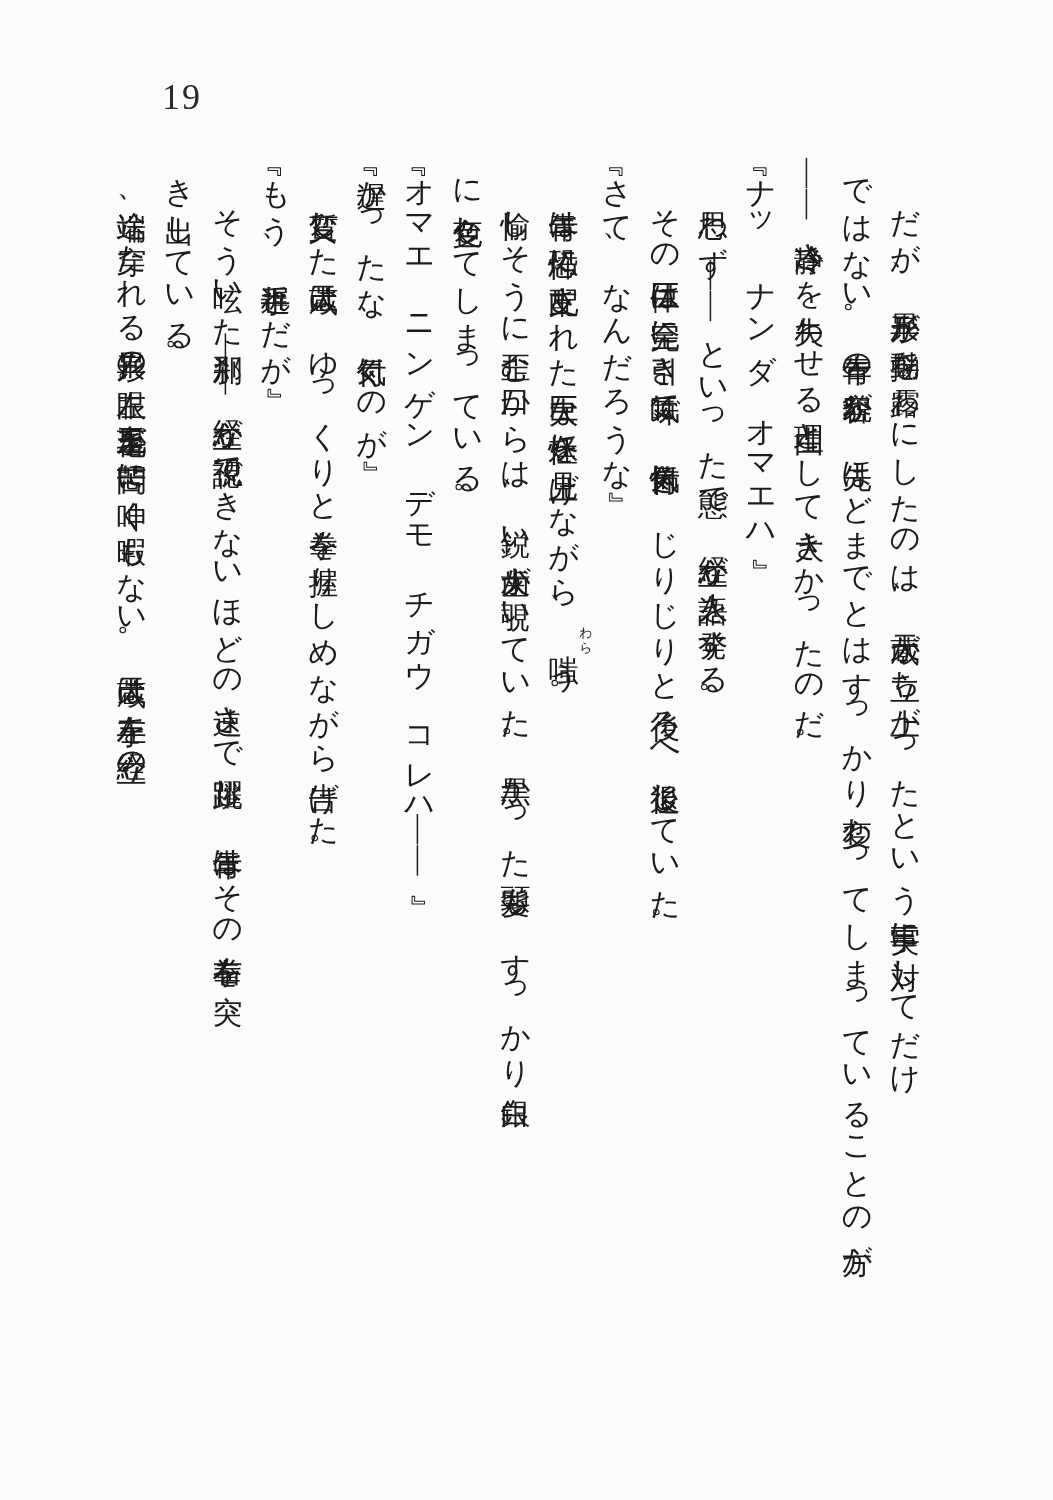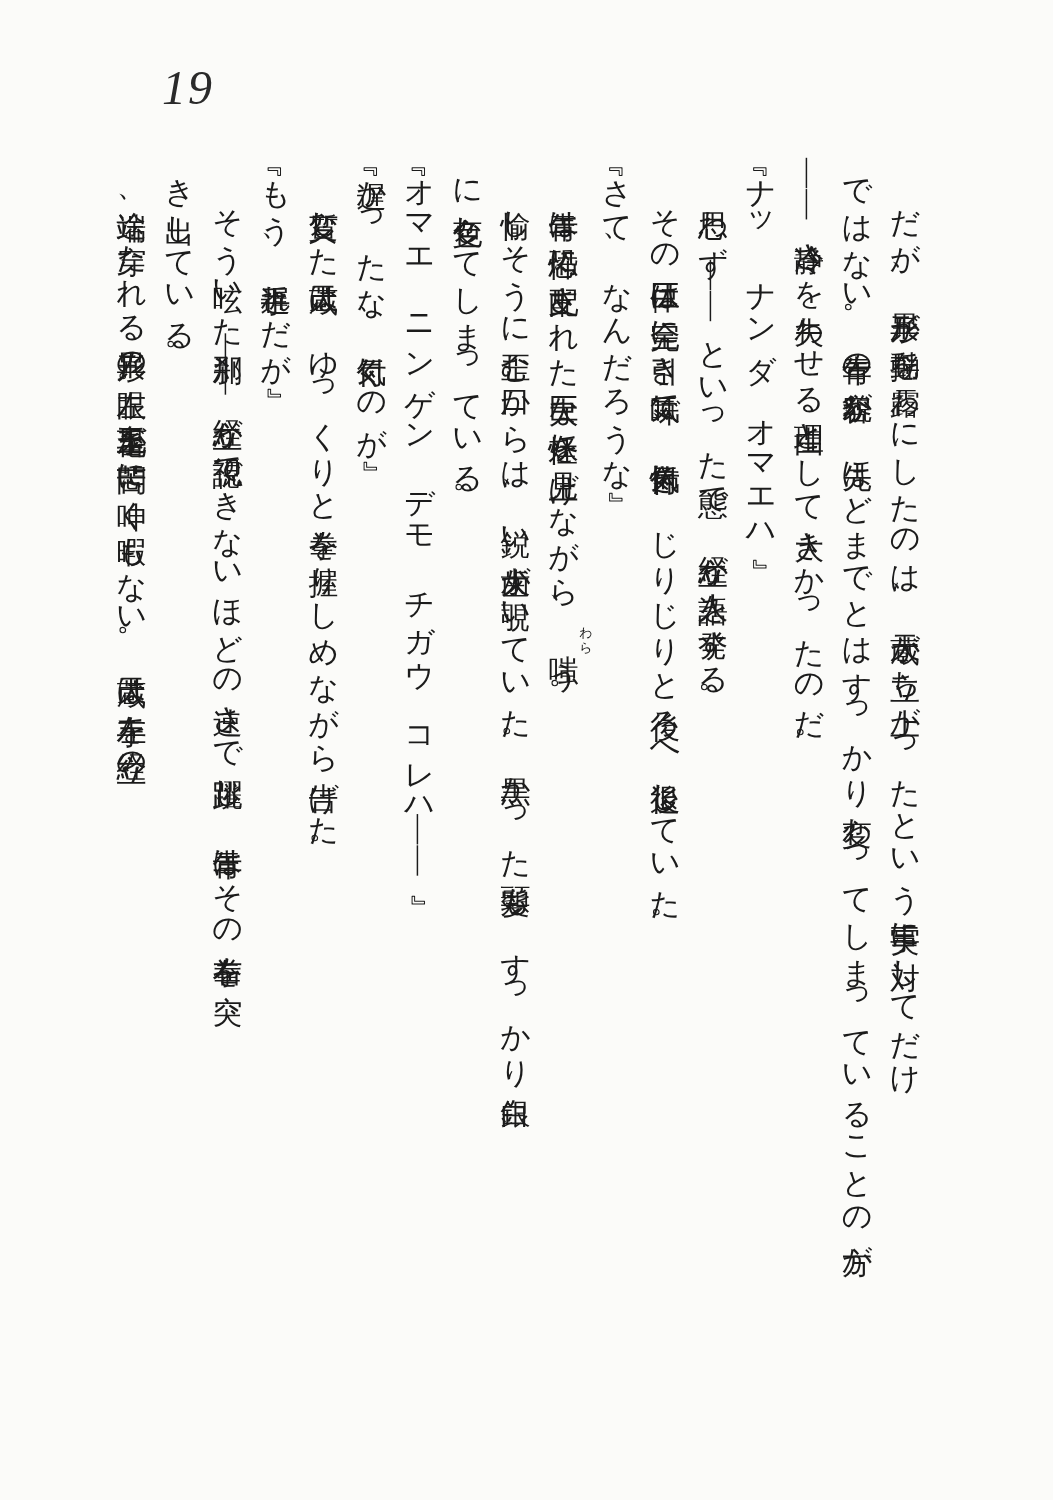--- a/index.html
+++ b/index.html
@@ -10,24 +10,23 @@
     width: 1053px;
     height: 1500px;
     background: #fbfbf9;
     position: relative;
     font-family: "Liberation Serif", "DejaVu Serif", serif;
     color: #1b1b1b;
     overflow: hidden;
   }
   .page-number {
     position: absolute;
-    top: 60px;
+    top: 76px;
     left: 162px;
-    font-size: 48px;
-    font-style: italic;
+    font-size: 36px;
     letter-spacing: 2px;
     color: #2a2a2a;
   }
   .text-area {
     position: absolute;
     top: 158px;
     left: 113px;
     width: 816px;
     height: 1310px;
     writing-mode: vertical-rl;

